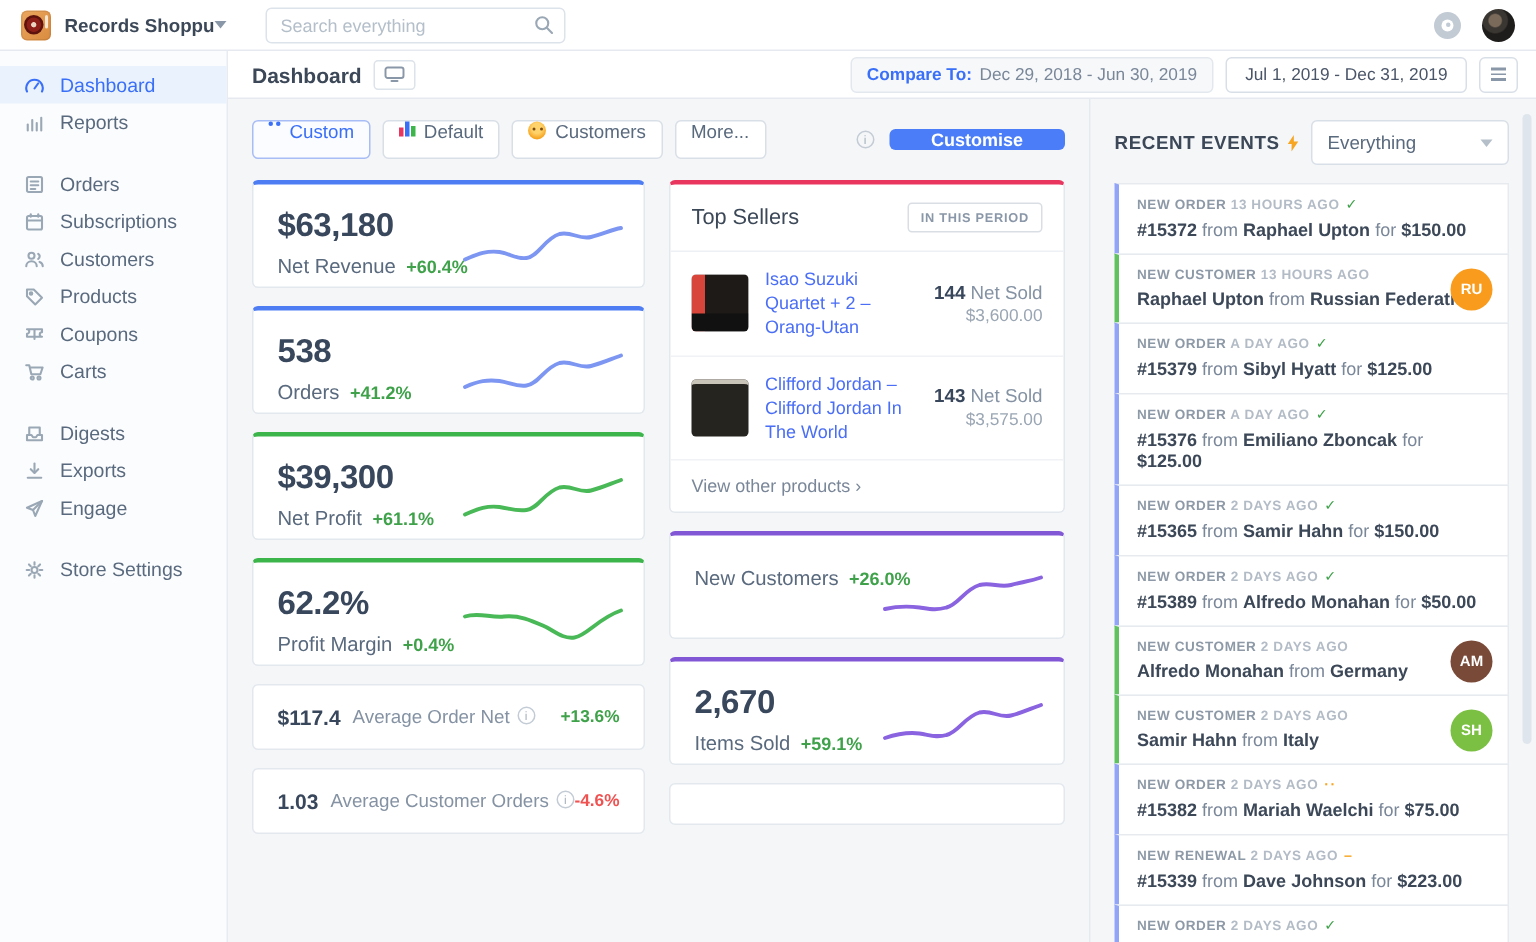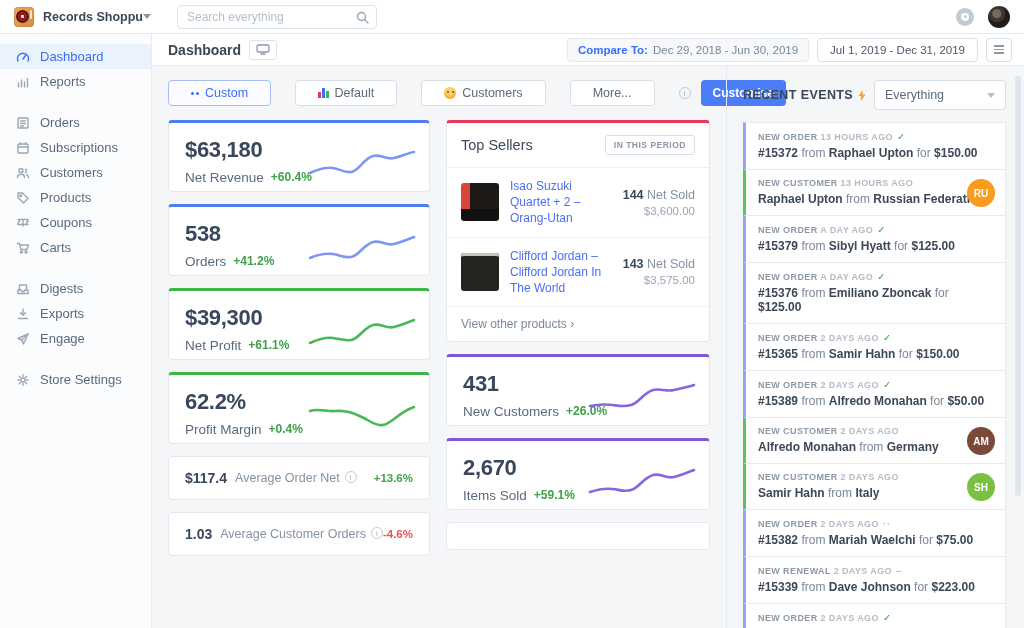--- a/index.html
+++ b/index.html
@@ -43,49 +43,49 @@
   .compare-label { color:#3a6ff7; font-weight:bold; }
   .compare-range { color:#7a8799; }
   .range-btn { height:24px; background:#fff; border:1px solid #d9dfe7; border-radius:4px; font-size:11.5px; color:#4a5568; display:flex; align-items:center; padding:0 12px; cursor:pointer; }
   .menu-btn { width:26px; height:24px; background:#fff; border:1px solid #d9dfe7; border-radius:4px; display:flex; flex-direction:column; justify-content:center; align-items:center; gap:2px; cursor:pointer; }
   .menu-btn i { display:block; width:10px; height:1.5px; background:#8a97a8; }
 
   
   .content { flex:1; display:flex; min-height:0; }
   .cols-area { width:574px; flex:0 0 574px; padding:14px 16px 0 16px; }
   .tabs-row { display:flex; align-items:center; margin-bottom:14px; }
-  .tab { height:26px; display:flex; align-items:center; gap:6px; background:#fff; border:1px solid #d9dfe7; border-radius:4px; padding:0 22px; font-size:12.5px; color:#5a6a7e; margin-right:24px; cursor:pointer; }
+  .tab { height:26px; display:flex; align-items:flex-start; gap:6px; background:#fff; border:1px solid #d9dfe7; border-radius:4px; padding:0 10px; font-size:12.5px; color:#5a6a7e; margin-right:8px; cursor:pointer; }
   .tab.active { border-color:#a8bcf5; color:#3a6ff7; background:#fbfcff; }
   .dot-ic { display:inline-flex; gap:2px; }
   .dot-ic i { width:3px; height:3px; border-radius:50%; background:#7e8ea2; }
   .tab.active .dot-ic i { background:#3a6ff7; }
   .bars-ic { display:inline-flex; align-items:flex-end; gap:1.5px; height:10px; }
   .bars-ic i { width:2.5px; background:#4a7df7; }
   .bars-ic i:nth-child(1){ height:6px; background:#e8365f; }
   .bars-ic i:nth-child(2){ height:10px; background:#3a6ff7; }
   .bars-ic i:nth-child(3){ height:7px; background:#3cb54a; }
   .smiley-ic { width:12px; height:12px; border-radius:50%; background:radial-gradient(circle at 50% 38%, #ffd36b 0 35%, #f6a623 70%); position:relative; }
   .smiley-ic::before { content:""; position:absolute; left:2.5px; top:3.5px; width:2px; height:2px; border-radius:50%; background:#7a4b12; box-shadow:5px 0 0 #7a4b12; }
   .tabs-right { margin-left:auto; display:flex; align-items:center; gap:10px; }
-  .customise-btn { height:26px; background:#4a7df7; color:#fff; font-size:12px; font-weight:bold; border:none; border-radius:4px; padding:0 12px; cursor:pointer; font-family:inherit; }
+  .customise-btn { height:14px; background:#4a7df7; color:#fff; font-size:12px; font-weight:bold; border:none; border-radius:4px; padding:0 28px; cursor:pointer; font-family:inherit; }
 
   .columns { display:flex; gap:16px; }
   .col { width:262px; flex:0 0 262px; display:flex; flex-direction:column; gap:12px; }
   .col2 { width:264px; flex:0 0 264px; }
 
   .card { background:#fff; border:1px solid #e3e8ee; border-radius:4px; position:relative; }
   .card.acc { border-top:3px solid #4d7cf3; }
   .acc-blue { border-top-color:#4d7cf3 !important; }
   .acc-green { border-top-color:#3cb54a !important; }
   .acc-purple { border-top-color:#8257d6 !important; }
   .acc-red { border-top-color:#e8365f !important; }
 
   .big-card { padding:14px 16px 13px; height:72px; }
   .big-value { font-size:22px; font-weight:bold; color:#39475c; letter-spacing:-.3px; }
-  .big-label-row { margin-top:7px; font-size:13.5px; color:#5a6a7e; display:flex; align-items:flex-start; gap:7px; }
+  .big-label-row { margin-top:7px; font-size:13.5px; color:#5a6a7e; display:flex; align-items:flex-end; gap:7px; }
   .pct-pos { color:#3fa24a; font-size:12px; font-weight:bold; }
   .pct-neg { color:#f05252; font-size:12px; font-weight:bold; }
   .spark { position:absolute; right:12px; top:20px; }
 
   .compact-card { padding:13px 16px; display:flex; align-items:center; }
   .compact-value { font-size:14px; font-weight:bold; color:#39475c; margin-right:8px; }
   .compact-label { font-size:12.5px; color:#8492a3; display:flex; align-items:flex-start; gap:5px; }
   .compact-pct { margin-left:auto; font-size:11.5px; font-weight:bold; }
   .info-ic { width:12px; height:12px; border:1px solid #c3cbd5; border-radius:50%; display:inline-flex; align-items:center; justify-content:center; font-size:8px; color:#a7b1bd; font-style:normal; }
 
@@ -400,21 +400,20 @@
                     <div class="ts-amt">$3,575.00</div>
                   </span>
                 </div>
                 <div class="ts-footer">
                   <span>View other products</span>
                   <span>›</span>
                 </div>
               </div>
 
               <div class="card acc acc-purple big-card">
-                <div class="big-value">431</div>
                 <div class="big-label-row">
                   <span>New Customers</span>
                   <span class="pct-pos">+26.0%</span>
                 </div>
                 <svg class="spark" width="110" height="44" viewBox="0 0 110 44">
                     <path d="M3,29 C12,27 18,27 26,28 C33,29 37,30 44,28 C52,26 56,16 66,13 C74,11 79,15 87,13 C95,11 101,10 107,8" fill="none" stroke="#8a63e0" stroke-width="2.6" stroke-linecap="round"></path>
                   </svg>
               </div>
 
               <div class="card acc acc-purple big-card">

